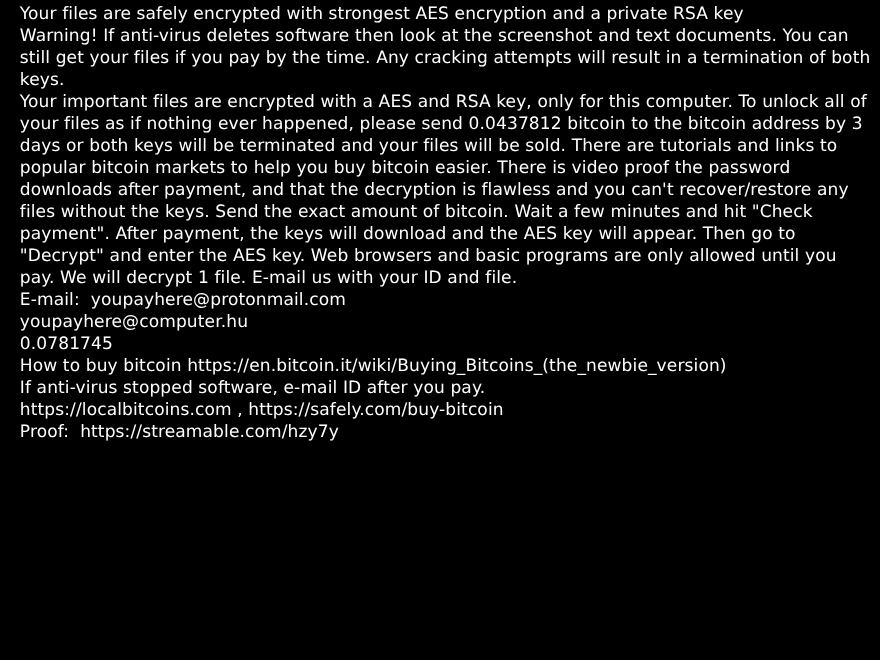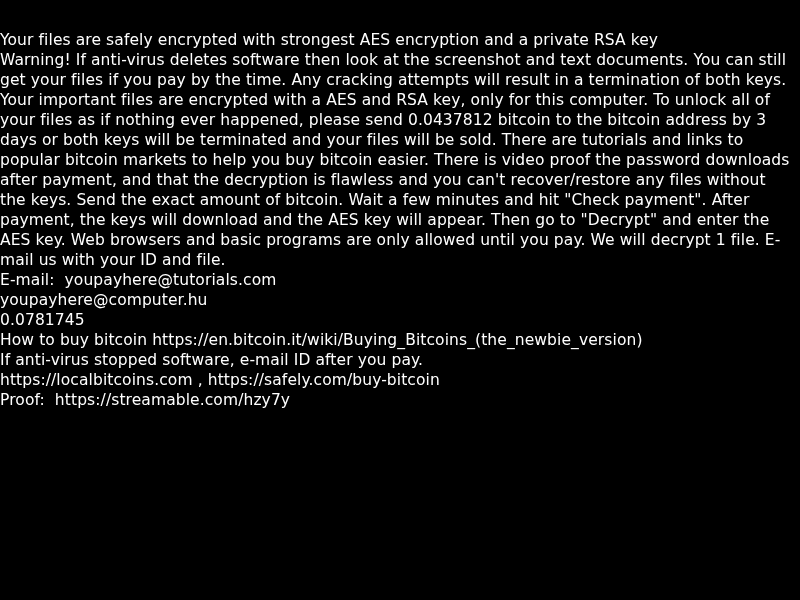--- a/index.html
+++ b/index.html
@@ -16,23 +16,22 @@
   .screen {
     width: 800px;
     height: 600px;
     background: #000000;
     color: #f2f2f2;
     padding: 0;
     box-sizing: border-box;
     position: relative;
   }
   .note {
-    padding: 2px 4px 0 0;
+    padding: 2px 4px 0 18px;
     box-sizing: border-box;
-    margin-top: 28px;
   }
   .para {
     font-size: 15.5px;
     line-height: 20px;
     color: #ffffff;
     margin: 0;
     padding: 0;
     white-space: normal;
     word-wrap: break-word;
     letter-spacing: 0.1px;
@@ -48,21 +47,21 @@
   }
 </style>
 </head>
 <body>
 
 <div class="screen">
   <div class="note">
     <div class="para">Your files are safely encrypted with strongest AES encryption and a private RSA key</div>
     <div class="para">Warning! If anti-virus deletes software then look at the screenshot and text documents. You can still get your files if you pay by the time. Any cracking attempts will result in a termination of both keys.</div>
     <div class="para">Your important files are encrypted with a AES and RSA key, only for this computer. To unlock all of your files as if nothing ever happened, please send 0.0437812 bitcoin to the bitcoin address by 3 days or both keys will be terminated and your files will be sold. There are tutorials and links to popular bitcoin markets to help you buy bitcoin easier. There is video proof the password downloads after payment, and that the decryption is flawless and you can't recover/restore any files without the keys. Send the exact amount of bitcoin. Wait a few minutes and hit "Check payment". After payment, the keys will download and the AES key will appear. Then go to "Decrypt" and enter the AES key. Web browsers and basic programs are only allowed until you pay. We will decrypt 1 file. E-mail us with your ID and file.</div>
-    <div class="line">E-mail:  youpayhere@tutorials.com</div>
+    <div class="line">E-mail:  youpayhere@protonmail.com</div>
     <div class="line">youpayhere@computer.hu</div>
     <div class="line">0.0781745</div>
     <div class="line">How to buy bitcoin https://en.bitcoin.it/wiki/Buying_Bitcoins_(the_newbie_version)</div>
     <div class="line">If anti-virus stopped software, e-mail ID after you pay.</div>
     <div class="line">https://localbitcoins.com , https://safely.com/buy-bitcoin</div>
     <div class="line">Proof:  https://streamable.com/hzy7y</div>
   </div>
 </div>
 
 </body></html>

